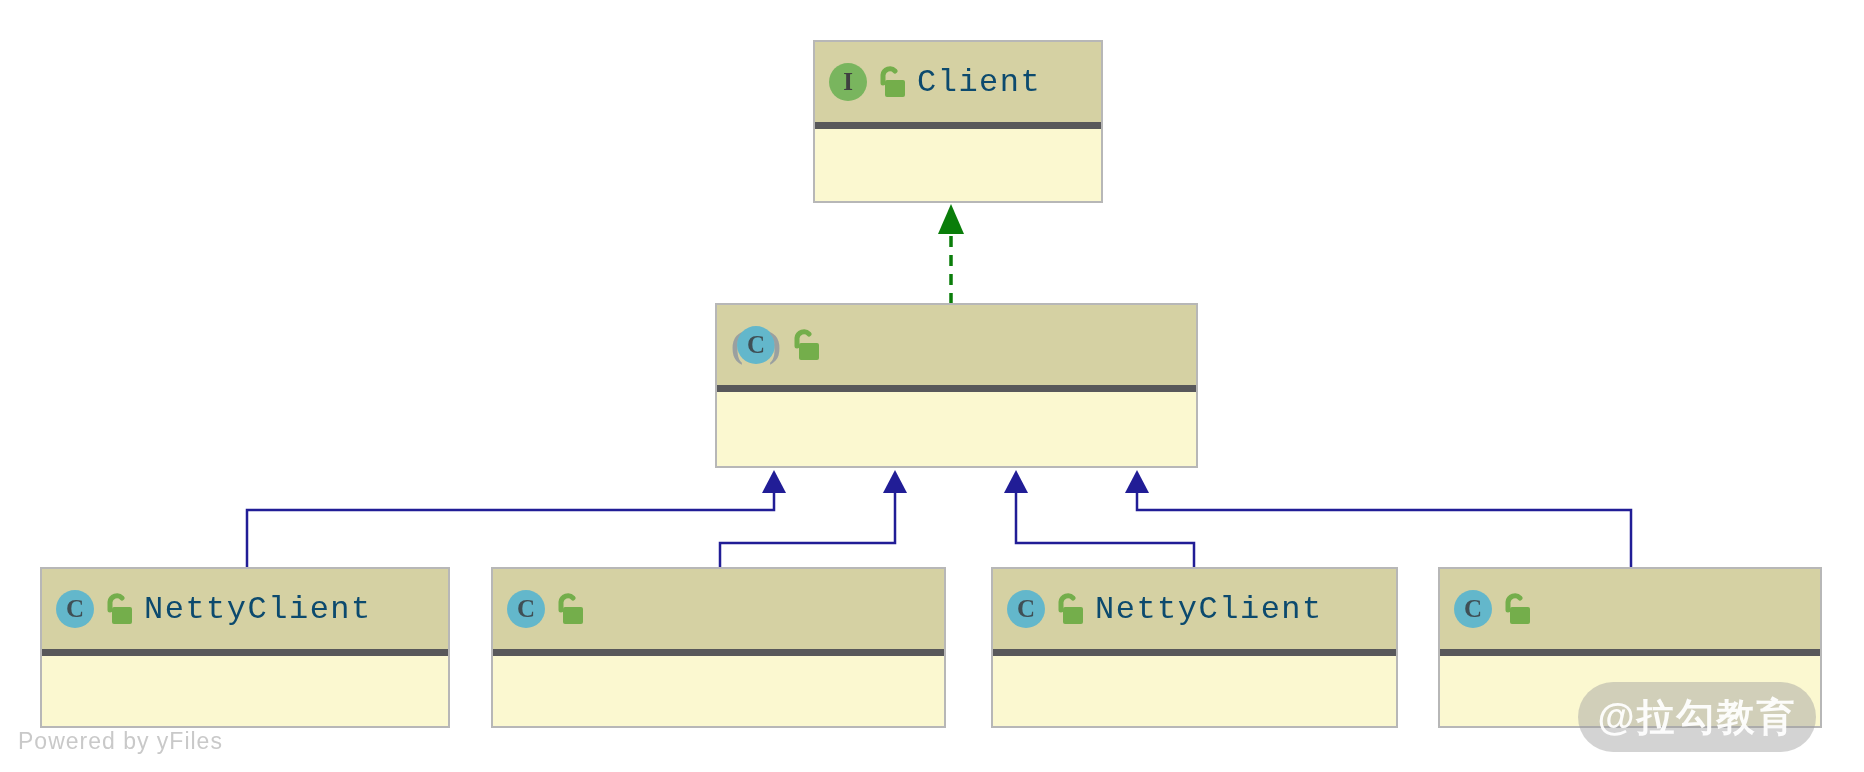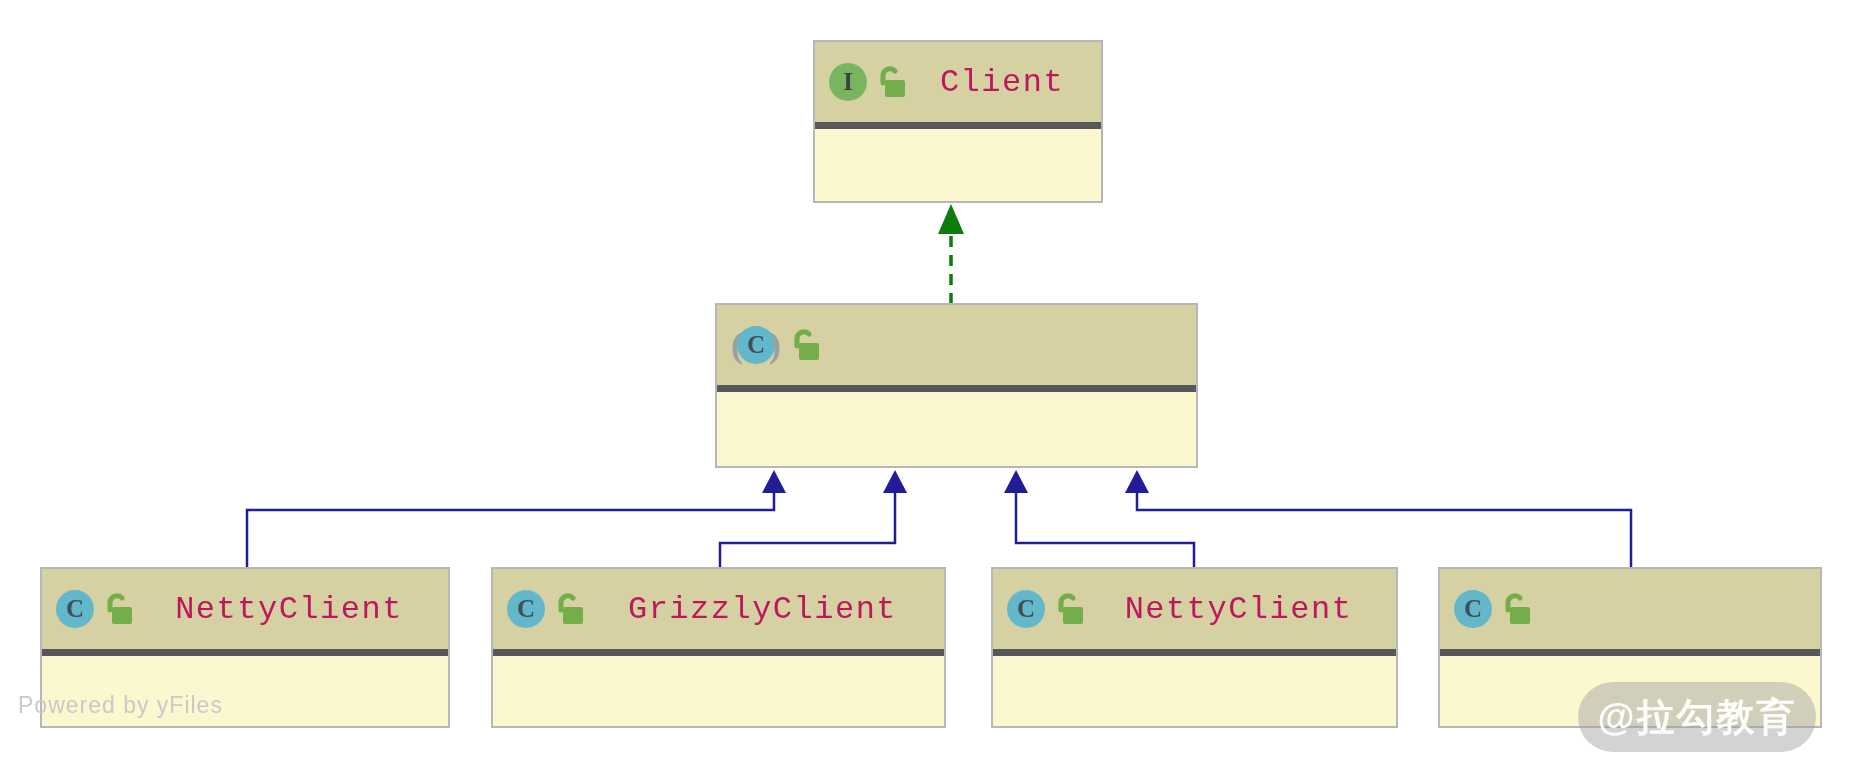--- a/index.html
+++ b/index.html
@@ -14,23 +14,23 @@
     position:absolute;border:2px solid #b7b7b7;box-sizing:border-box;
     display:flex;flex-direction:column;background:#fbf8d0;
   }
   .uml-header{
     background:#d5d1a3;height:80px;flex:0 0 80px;
     display:flex;align-items:center;padding:0 14px;gap:10px;
   }
   .uml-divider{height:7px;flex:0 0 7px;background:#58585a;}
   .uml-body{flex:1;background:#fbf8d0;}
   .uml-title{
-    flex:1;text-align:center;
+    flex:1;
     font-family:"Liberation Mono", monospace;
-    font-size:32px;letter-spacing:1.5px;color:#be185d;
+    font-size:32px;letter-spacing:1.5px;color:#0c4a6e;
     white-space:nowrap;
   }
   
   .badge{
     width:38px;height:38px;border-radius:50%;
     display:flex;align-items:center;justify-content:center;
     font-family:"Liberation Serif", serif;font-weight:bold;font-size:25px;
     flex:0 0 auto;
   }
   .badge-green{background:#79b55e;color:#3f4040;}
@@ -38,21 +38,21 @@
   .abstract-wrap{display:flex;align-items:center;flex:0 0 auto;}
   .abstract-wrap .paren{
     font-family:"Liberation Serif", serif;font-weight:bold;
     font-size:36px;color:#9aa0a0;line-height:38px;
   }
   .abstract-wrap .paren.l{margin-right:-6px;}
   .abstract-wrap .paren.r{margin-left:-6px;}
   .lock-icon{flex:0 0 auto;display:block;}
   
   .powered{
-    position:absolute;left:18px;top:692px;
+    position:absolute;left:18px;top:728px;
     font-size:23px;color:#c9c9c9;letter-spacing:1px;
   }
   
   .watermark{
     position:absolute;left:1578px;top:674px;width:238px;height:70px;
     border-radius:36px;background:rgba(158,158,158,0.45);
     display:flex;align-items:center;justify-content:center;
     font-size:38px;font-weight:bold;letter-spacing:2px;
     color:rgba(255,255,255,0.93);
     margin-top:8px;
@@ -131,21 +131,20 @@
   <div class="uml-body"></div>
 </div>
 
 <div class="uml-node" style="left:491px;top:567px;width:455px;height:161px;">
   <div class="uml-header">
     <span class="badge badge-blue">C</span>
     <svg class="lock-icon" width="30" height="34" viewBox="0 0 30 34">
       <path d="M6 18 V10 a7 7 0 0 1 12 -4" fill="none" stroke="#74ae4b" stroke-width="5" stroke-linecap="round"></path>
       <rect x="8" y="15" width="20" height="17" rx="2" fill="#74ae4b"></rect>
     </svg>
-    <span class="uml-title">GrizzlyClient</span>
   </div>
   <div class="uml-divider"></div>
   <div class="uml-body"></div>
 </div>
 
 <div class="uml-node" style="left:991px;top:567px;width:407px;height:161px;">
   <div class="uml-header">
     <span class="badge badge-blue">C</span>
     <svg class="lock-icon" width="30" height="34" viewBox="0 0 30 34">
       <path d="M6 18 V10 a7 7 0 0 1 12 -4" fill="none" stroke="#74ae4b" stroke-width="5" stroke-linecap="round"></path>

